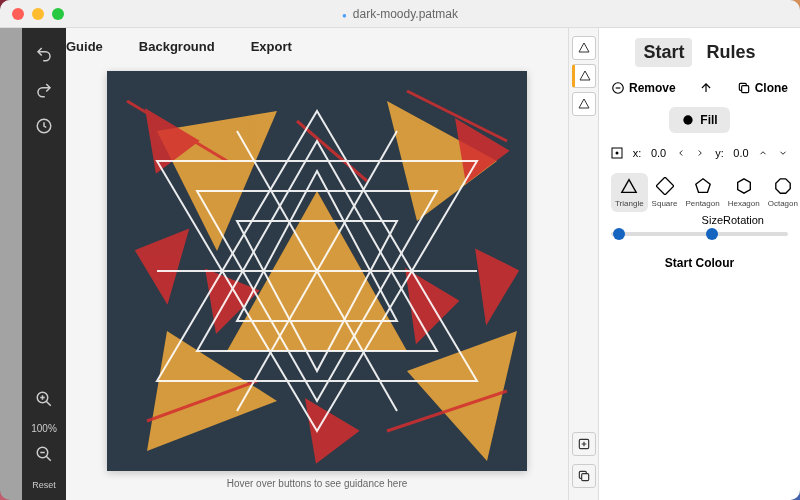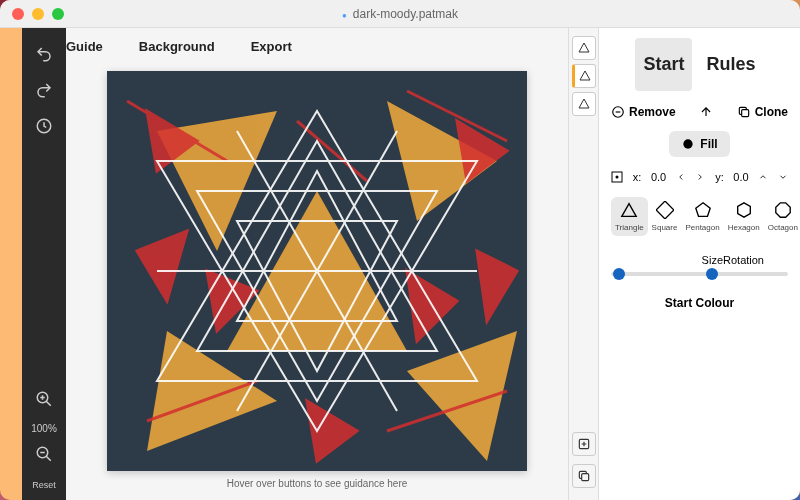--- a/index.html
+++ b/index.html
@@ -1,17 +1,17 @@
 <!DOCTYPE html>
 <html><head>
 <meta charset="utf-8">
 <style>
 * { box-sizing: border-box; margin: 0; padding: 0; font-family: -apple-system, BlinkMacSystemFont, "Segoe UI", sans-serif; }
 body { width: 800px; height: 500px; overflow: hidden; background: linear-gradient(135deg, #8b2a3a 0%, #d4568a 30%, #e89a5a 60%, #4a6fc4 100%); }
-.window { width: 800px; height: 500px; background: #fdba74; border-radius: 10px; overflow: hidden; display: flex; flex-direction: column; box-shadow: 0 10px 40px rgba(0,0,0,0.3); }
+.window { width: 800px; height: 500px; background: #a3a3a3; border-radius: 10px; overflow: hidden; display: flex; flex-direction: column; box-shadow: 0 10px 40px rgba(0,0,0,0.3); }
 .titlebar { height: 28px; background: #f0f0f0; display: flex; align-items: center; padding: 0 12px; border-bottom: 1px solid #ddd; position: relative; }
 .traffic { display: flex; gap: 8px; }
 .dot { width: 12px; height: 12px; border-radius: 50%; }
 .dot.r { background: #ff5f57; } .dot.y { background: #febc2e; } .dot.g { background: #28c840; }
 .title { position: absolute; left: 50%; transform: translateX(-50%); font-size: 12px; color: #666; }
 .title::before { content: "●"; color: #4a9eff; margin-right: 6px; font-size: 8px; }
 .body { flex: 1; display: flex; min-height: 0; }
 .left-tools { width: 44px; background: #2a2a2a; display: flex; flex-direction: column; align-items: center; padding: 10px 0; color: #ccc; margin-left: 22px; }
 .tool-btn { width: 32px; height: 32px; display: flex; align-items: center; justify-content: center; cursor: pointer; border-radius: 4px; margin-bottom: 4px; }
 .left-spacer { flex: 1; }
@@ -23,30 +23,30 @@
 .canvas-wrap { flex: 1; display: flex; align-items: center; justify-content: center; padding: 4px 20px; }
 .canvas { width: 420px; height: 400px; background: #2d3a47; position: relative; overflow: hidden; box-shadow: 0 2px 8px rgba(0,0,0,0.2); }
 .hint { height: 22px; text-align: center; font-size: 10px; color: #666; }
 .layers { width: 30px; background: #f5f5f5; display: flex; flex-direction: column; align-items: center; padding: 8px 0; gap: 4px; border-left: 1px solid #ddd; }
 .layer-thumb { width: 24px; height: 24px; border: 1px solid #ccc; border-radius: 3px; display: flex; align-items: center; justify-content: center; background: #fff; cursor: pointer; }
 .layer-thumb.active { border-left: 3px solid #f5a623; }
 .layer-spacer { flex: 1; }
 .layer-action { width: 24px; height: 24px; display: flex; align-items: center; justify-content: center; cursor: pointer; border: 1px solid #ccc; border-radius: 3px; margin-bottom: 4px; }
 .right { width: 202px; background: #fff; display: flex; flex-direction: column; padding: 10px 12px; border-left: 1px solid #ddd; }
 .tabs { display: flex; gap: 6px; margin-bottom: 14px; justify-content: center; }
-.tab { font-size: 18px; font-weight: 700; padding: 16px 8px; cursor: pointer; border-radius: 4px; color: #222; }
+.tab { font-size: 18px; font-weight: 700; padding: 4px 8px; cursor: pointer; border-radius: 4px; color: #222; }
 .tab.active { background: #e8e8e8; }
 .row { display: flex; align-items: center; gap: 8px; margin-bottom: 12px; font-size: 12px; }
 .row.spread { justify-content: space-between; }
 .ico-btn { display: flex; align-items: center; gap: 4px; cursor: pointer; font-size: 12px; font-weight: 600; }
 .seg { display: flex; gap: 6px; justify-content: center; margin-bottom: 14px; }
 .seg-btn { padding: 6px 12px; border-radius: 6px; font-size: 12px; font-weight: 600; cursor: pointer; display: flex; align-items: center; gap: 5px; }
 .seg-btn.active { background: #e8e8e8; }
 .coords { display: flex; align-items: center; gap: 6px; font-size: 11px; margin-bottom: 14px; justify-content: space-between; }
-.shapes { display: flex; margin-bottom: 18px; }
+.shapes { display: flex; margin-bottom: 2px; }
 .shape { display: flex; flex-direction: column; align-items: center; gap: 4px; cursor: pointer; padding: 4px; border-radius: 6px; }
 .shape.active { background: #e8e8e8; }
 .shape-lbl { font-size: 8px; color: #444; }
 .sliders { display: flex; justify-content: flex-end; margin-bottom: 6px; font-size: 11px; }
 .slider-track { height: 4px; background: #ddd; border-radius: 2px; position: relative; margin-bottom: 20px; }
 .slider-thumb { position: absolute; width: 12px; height: 12px; background: #1565c0; border-radius: 50%; top: -4px; cursor: grab; }
 .colour-label { text-align: center; font-size: 12px; font-weight: 600; margin-bottom: 10px; }
 .right-spacer { flex: 1; }
 .add-btn { align-self: flex-end; background: #1565c0; color: #fff; padding: 8px 14px; border-radius: 8px; font-size: 14px; font-weight: 600; cursor: pointer; display: flex; align-items: center; gap: 8px; }
 svg { display: block; }

